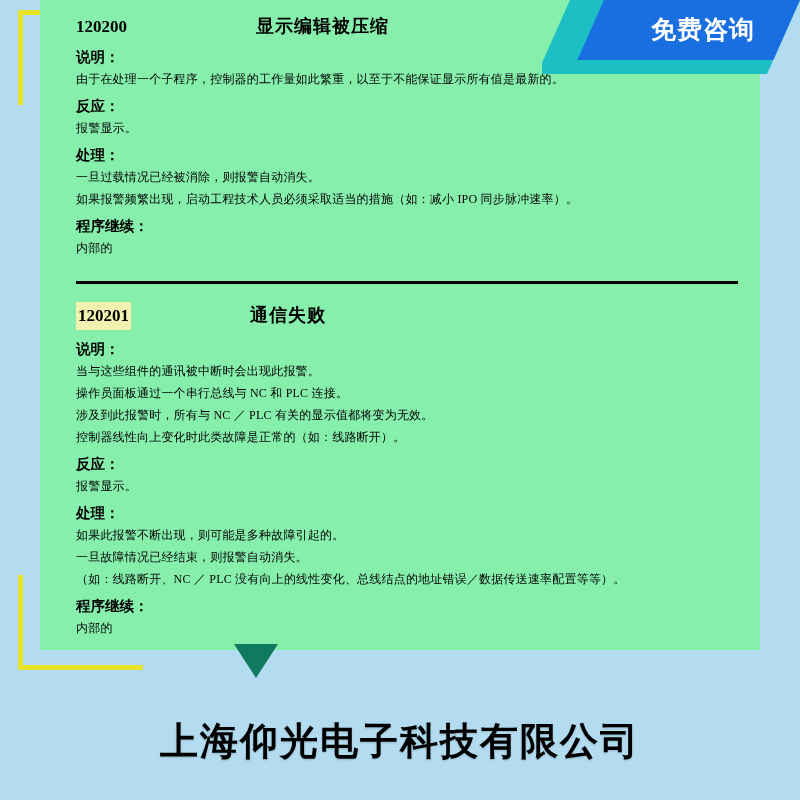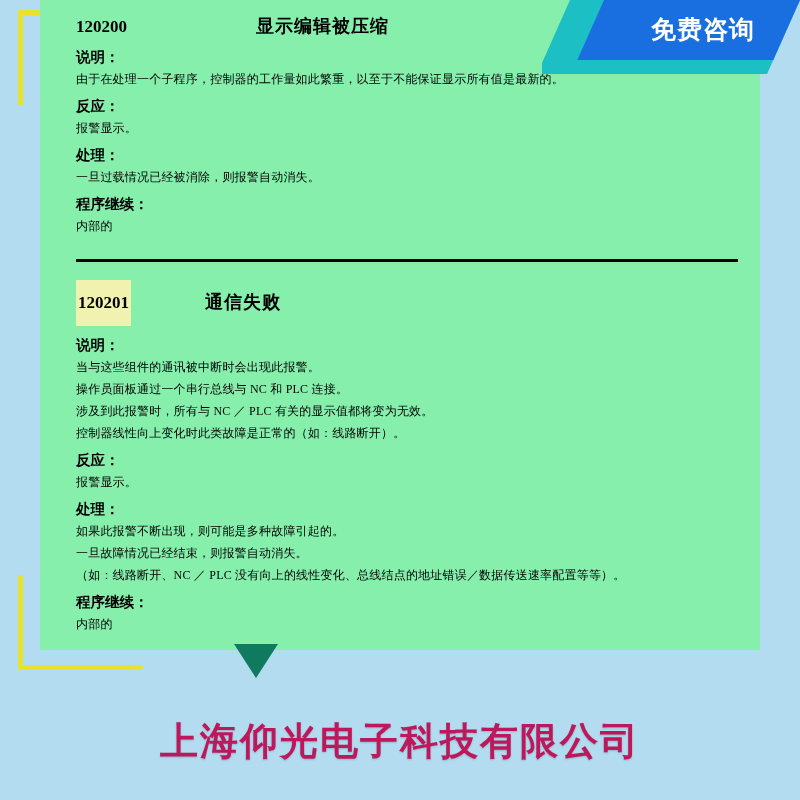--- a/index.html
+++ b/index.html
@@ -104,22 +104,22 @@
   .alarm-code {
     font-family: "Liberation Serif", serif;
     font-size: 17px;
     font-weight: bold;
     width: 180px;
   }
   .alarm-code.hl {
     background: #f2f2b0;
     display: inline-block;
     width: auto;
-    padding: 13px 2px;
-    margin-right: 74px;
+    padding: 4px 2px;
+    margin-right: 119px;
     text-align: right;
   }
   .alarm-title {
     font-family: "Liberation Sans", sans-serif;
     font-size: 18px;
     font-weight: bold;
     letter-spacing: 1px;
     text-align: right;
   }
   .sec-label {
@@ -156,21 +156,21 @@
   
   .watermark {
     position: absolute;
     left: 0;
     top: 716px;
     width: 800px;
     text-align: center;
     font-family: "Liberation Sans", sans-serif;
     font-weight: bold;
     font-size: 38px;
-    color: #be185d;
+    color: #000000;
     letter-spacing: 2px;
     text-shadow: 0 1px 2px rgba(0,0,0,0.18);
   }
 </style>
 </head>
 <body>
 
 <div class="frame">
   <div class="corner tl"></div>
   <div class="corner bl"></div>
@@ -185,20 +185,21 @@
     </div>
 
     <div class="sec-label">说明：</div>
     <p class="sec-line">由于在处理一个子程序，控制器的工作量如此繁重，以至于不能保证显示所有值是最新的。</p>
 
     <div class="sec-label">反应：</div>
     <p class="sec-line">报警显示。</p>
 
     <div class="sec-label">处理：</div>
     <p class="sec-line">一旦过载情况已经被消除，则报警自动消失。</p>
+    <p class="sec-line">如果报警频繁出现，启动工程技术人员必须采取适当的措施（如：减小 IPO 同步脉冲速率）。</p>
 
     <div class="sec-label">程序继续：</div>
     <p class="sec-line">内部的</p>
   </div>
 
   <hr class="rule">
 
   <div>
     <div class="alarm-head">
       <div class="alarm-code hl">120201</div>

